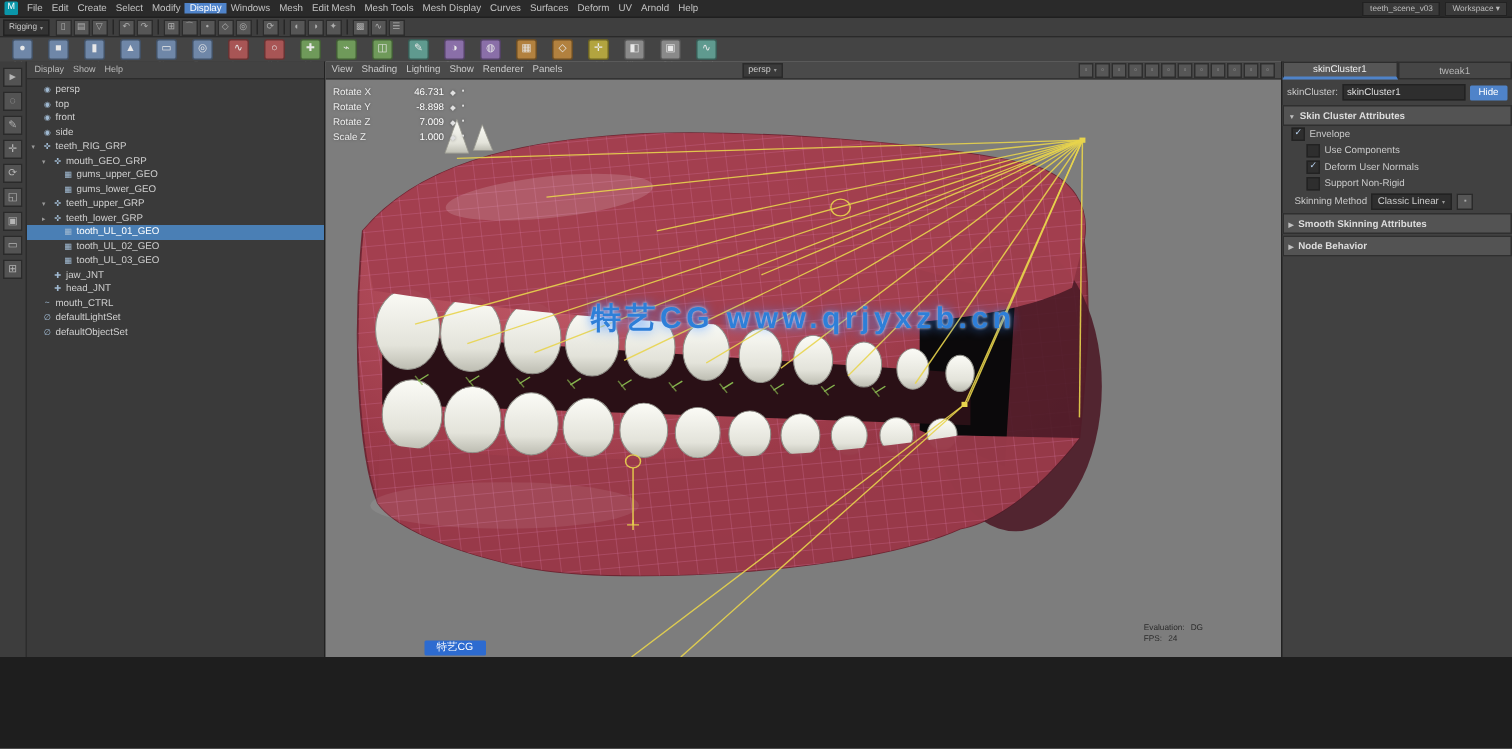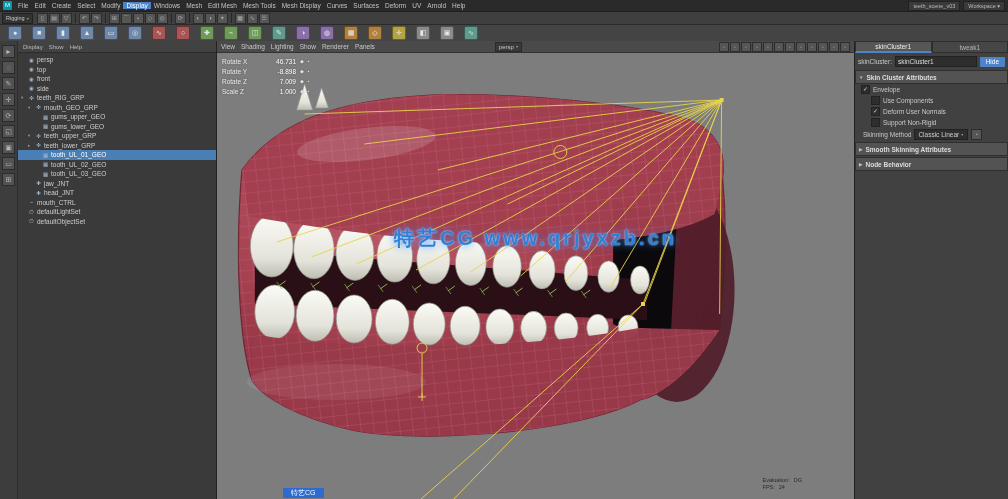--- a/index.html
+++ b/index.html
@@ -1,16 +1,16 @@
 <!DOCTYPE html>
 <html><head>
 <meta charset="utf-8">
 <style>
   html,body{margin:0;padding:0;background:#1e1e1e;}
-  .app{width:1008px;height:499px;position:relative;overflow:hidden;
+  .app{width:1008px;height:438px;position:relative;overflow:hidden;
        font-family:"Liberation Sans",sans-serif;color:#c9c9c9;background:#2e2e2e;
        -webkit-font-smoothing:antialiased;}
   
   .titlebar{height:11px;background:#2a2a2a;display:flex;align-items:center;padding:0 3px;font-size:6.5px;border-bottom:1px solid #1f1f1f;}
   .app-icon{width:9px;height:9px;background:#0a96a9;color:#fff;font-size:6px;line-height:9px;text-align:center;margin-right:3px;border-radius:1px;}
   .menus{display:flex;align-items:center;}
   .menu-item{padding:0 3px;color:#c2c2c2;white-space:nowrap;cursor:default;}
   .menu-item.active{background:#4f83c9;color:#fff;}
   .tb-right{margin-left:auto;display:flex;gap:3px;align-items:center;}
   .tb-field{background:#3a3a3a;border:1px solid #222;padding:0 4px;height:8px;line-height:8px;font-size:5.5px;color:#bbb;}

